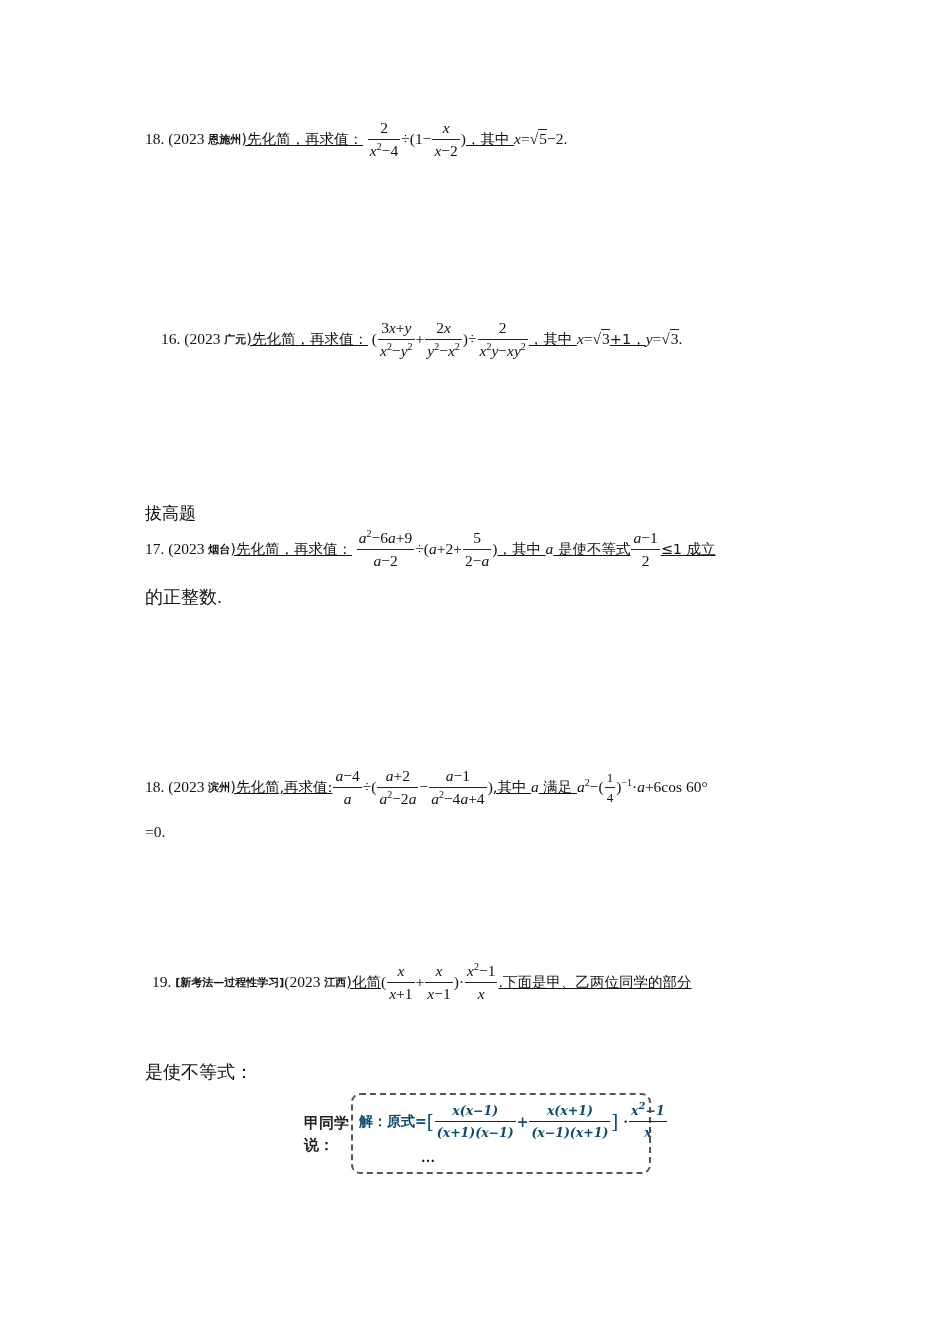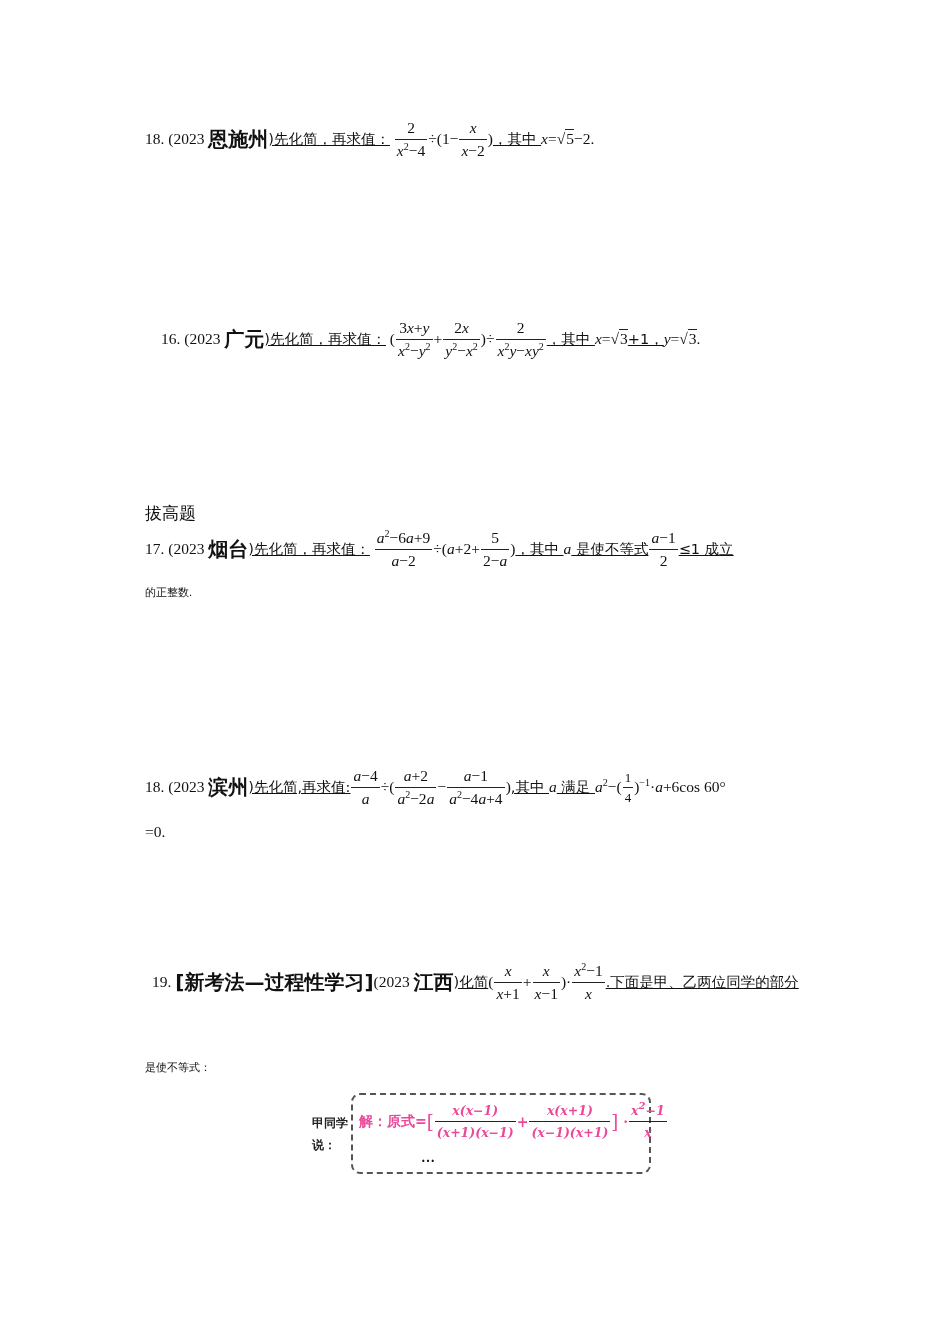--- a/index.html
+++ b/index.html
@@ -1,39 +1,39 @@
 <!DOCTYPE html>
 <html><head>
 <meta charset="utf-8">
 <style>
   html, body { margin: 0; padding: 0; background: #ffffff; }
   body { width: 950px; height: 1344px; position: relative; overflow: hidden;
          font-family: "Liberation Serif", "DejaVu Serif", serif; color: #111; }
   .line { position: absolute; left: 145px; font-size: 15.5px; white-space: nowrap; line-height: 1; }
   .line .t { vertical-align: middle; }
   .cjk { font-family: "DejaVu Sans", sans-serif; font-size: 14.5px; text-decoration: underline; }
-  .cjkb { font-family: "DejaVu Sans", sans-serif; font-size: 20px; font-weight: bold; }
+  .cjkb { font-family: "DejaVu Sans", sans-serif; font-size: 11px; font-weight: bold; }
   i, .v { font-style: italic; }
   .frac { display: inline-block; vertical-align: middle; text-align: center; margin: 0 1px; }
   .frac .num { display: block; padding: 0 2px 3px; border-bottom: 1px solid #222; }
   .frac .den { display: block; padding: 3px 2px 0; }
   .frac.small { font-size: 13px; }
   .sqrt { display: inline-block; }
   .sqrt .rad { font-style: normal; }
   .sqrt .under { border-top: 1px solid #222; padding-left: 1px; }
   sup { font-size: 10px; vertical-align: 6px; line-height: 0; }
   .heading { position: absolute; left: 145px; top: 502px; font-family: "DejaVu Sans", sans-serif;
              font-size: 17px; font-weight: normal; }
-  .cont { position: absolute; left: 145px; font-family: Liberation Sans, sans-serif; font-size: 11px; }
-  .box-label { position: absolute; left: 312px; top: 1112px; font-family: "DejaVu Sans", sans-serif;
-               font-size: 12px; font-weight: bold; line-height: 22px; color: #222; width: 52px; }
+  .cont { position: absolute; left: 145px; font-family: Liberation Sans, sans-serif; font-size: 18px; }
+  .box-label { position: absolute; left: 304px; top: 1112px; font-family: "DejaVu Sans", sans-serif;
+               font-size: 15px; font-weight: bold; line-height: 22px; color: #222; width: 52px; }
   .dash-box { position: absolute; left: 351px; top: 1093px; width: 300px; height: 81px;
               border: 2px dashed #555; border-radius: 9px; box-sizing: border-box; }
   .box-content { position: absolute; left: 6px; top: 8px; white-space: nowrap;
-                 font-family: "DejaVu Serif", serif; font-size: 14px; color: #ec4899; }
+                 font-family: "DejaVu Serif", serif; font-size: 14px; color: #0c4a6e; }
   .box-content .cjkbx { font-family: "DejaVu Sans", sans-serif; font-weight: bold; font-size: 14px; vertical-align: middle; }
   .box-content .frac { font-size: 12.5px; font-weight: bold; }
   .box-content .frac .num, .box-content .frac .den { font-style: italic; }
   .box-content .br { font-size: 18px; vertical-align: middle; }
   .box-content .op { vertical-align: middle; font-weight: bold; }
   .dots { position: absolute; left: 68px; top: 55px; font-weight: bold; font-size: 14px; letter-spacing: 1px; }
 </style>
 </head>
 <body>
 

